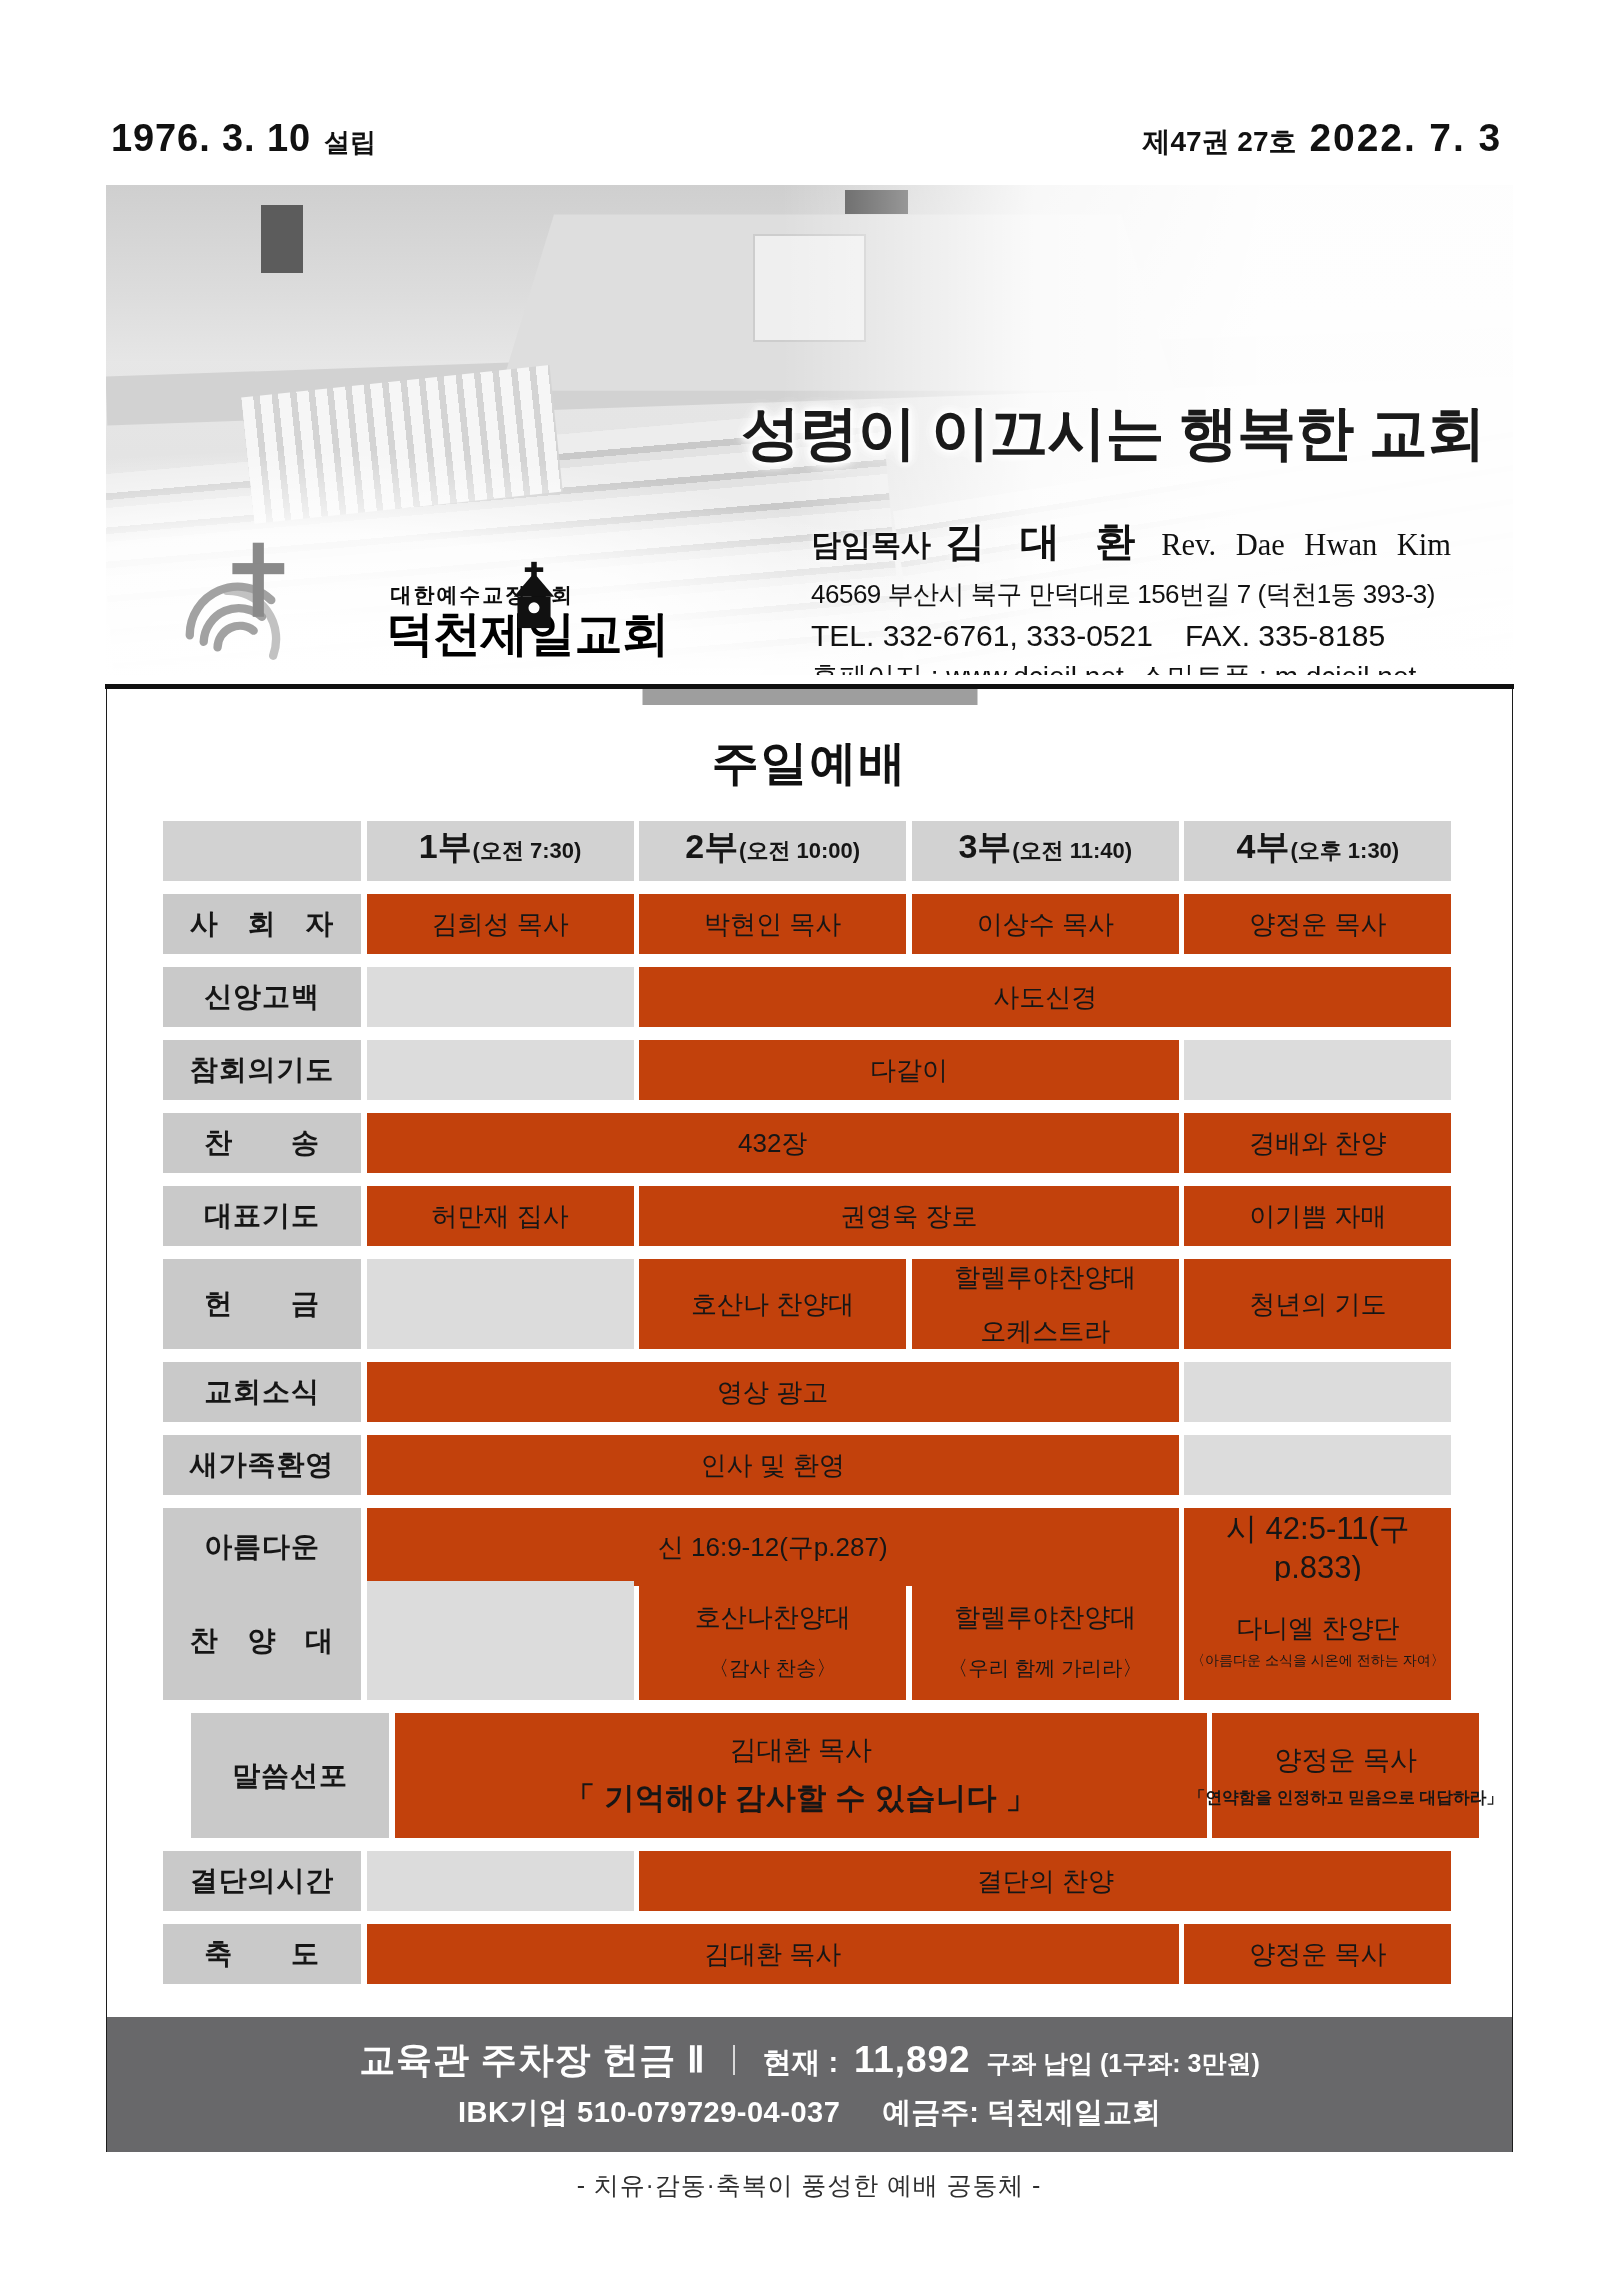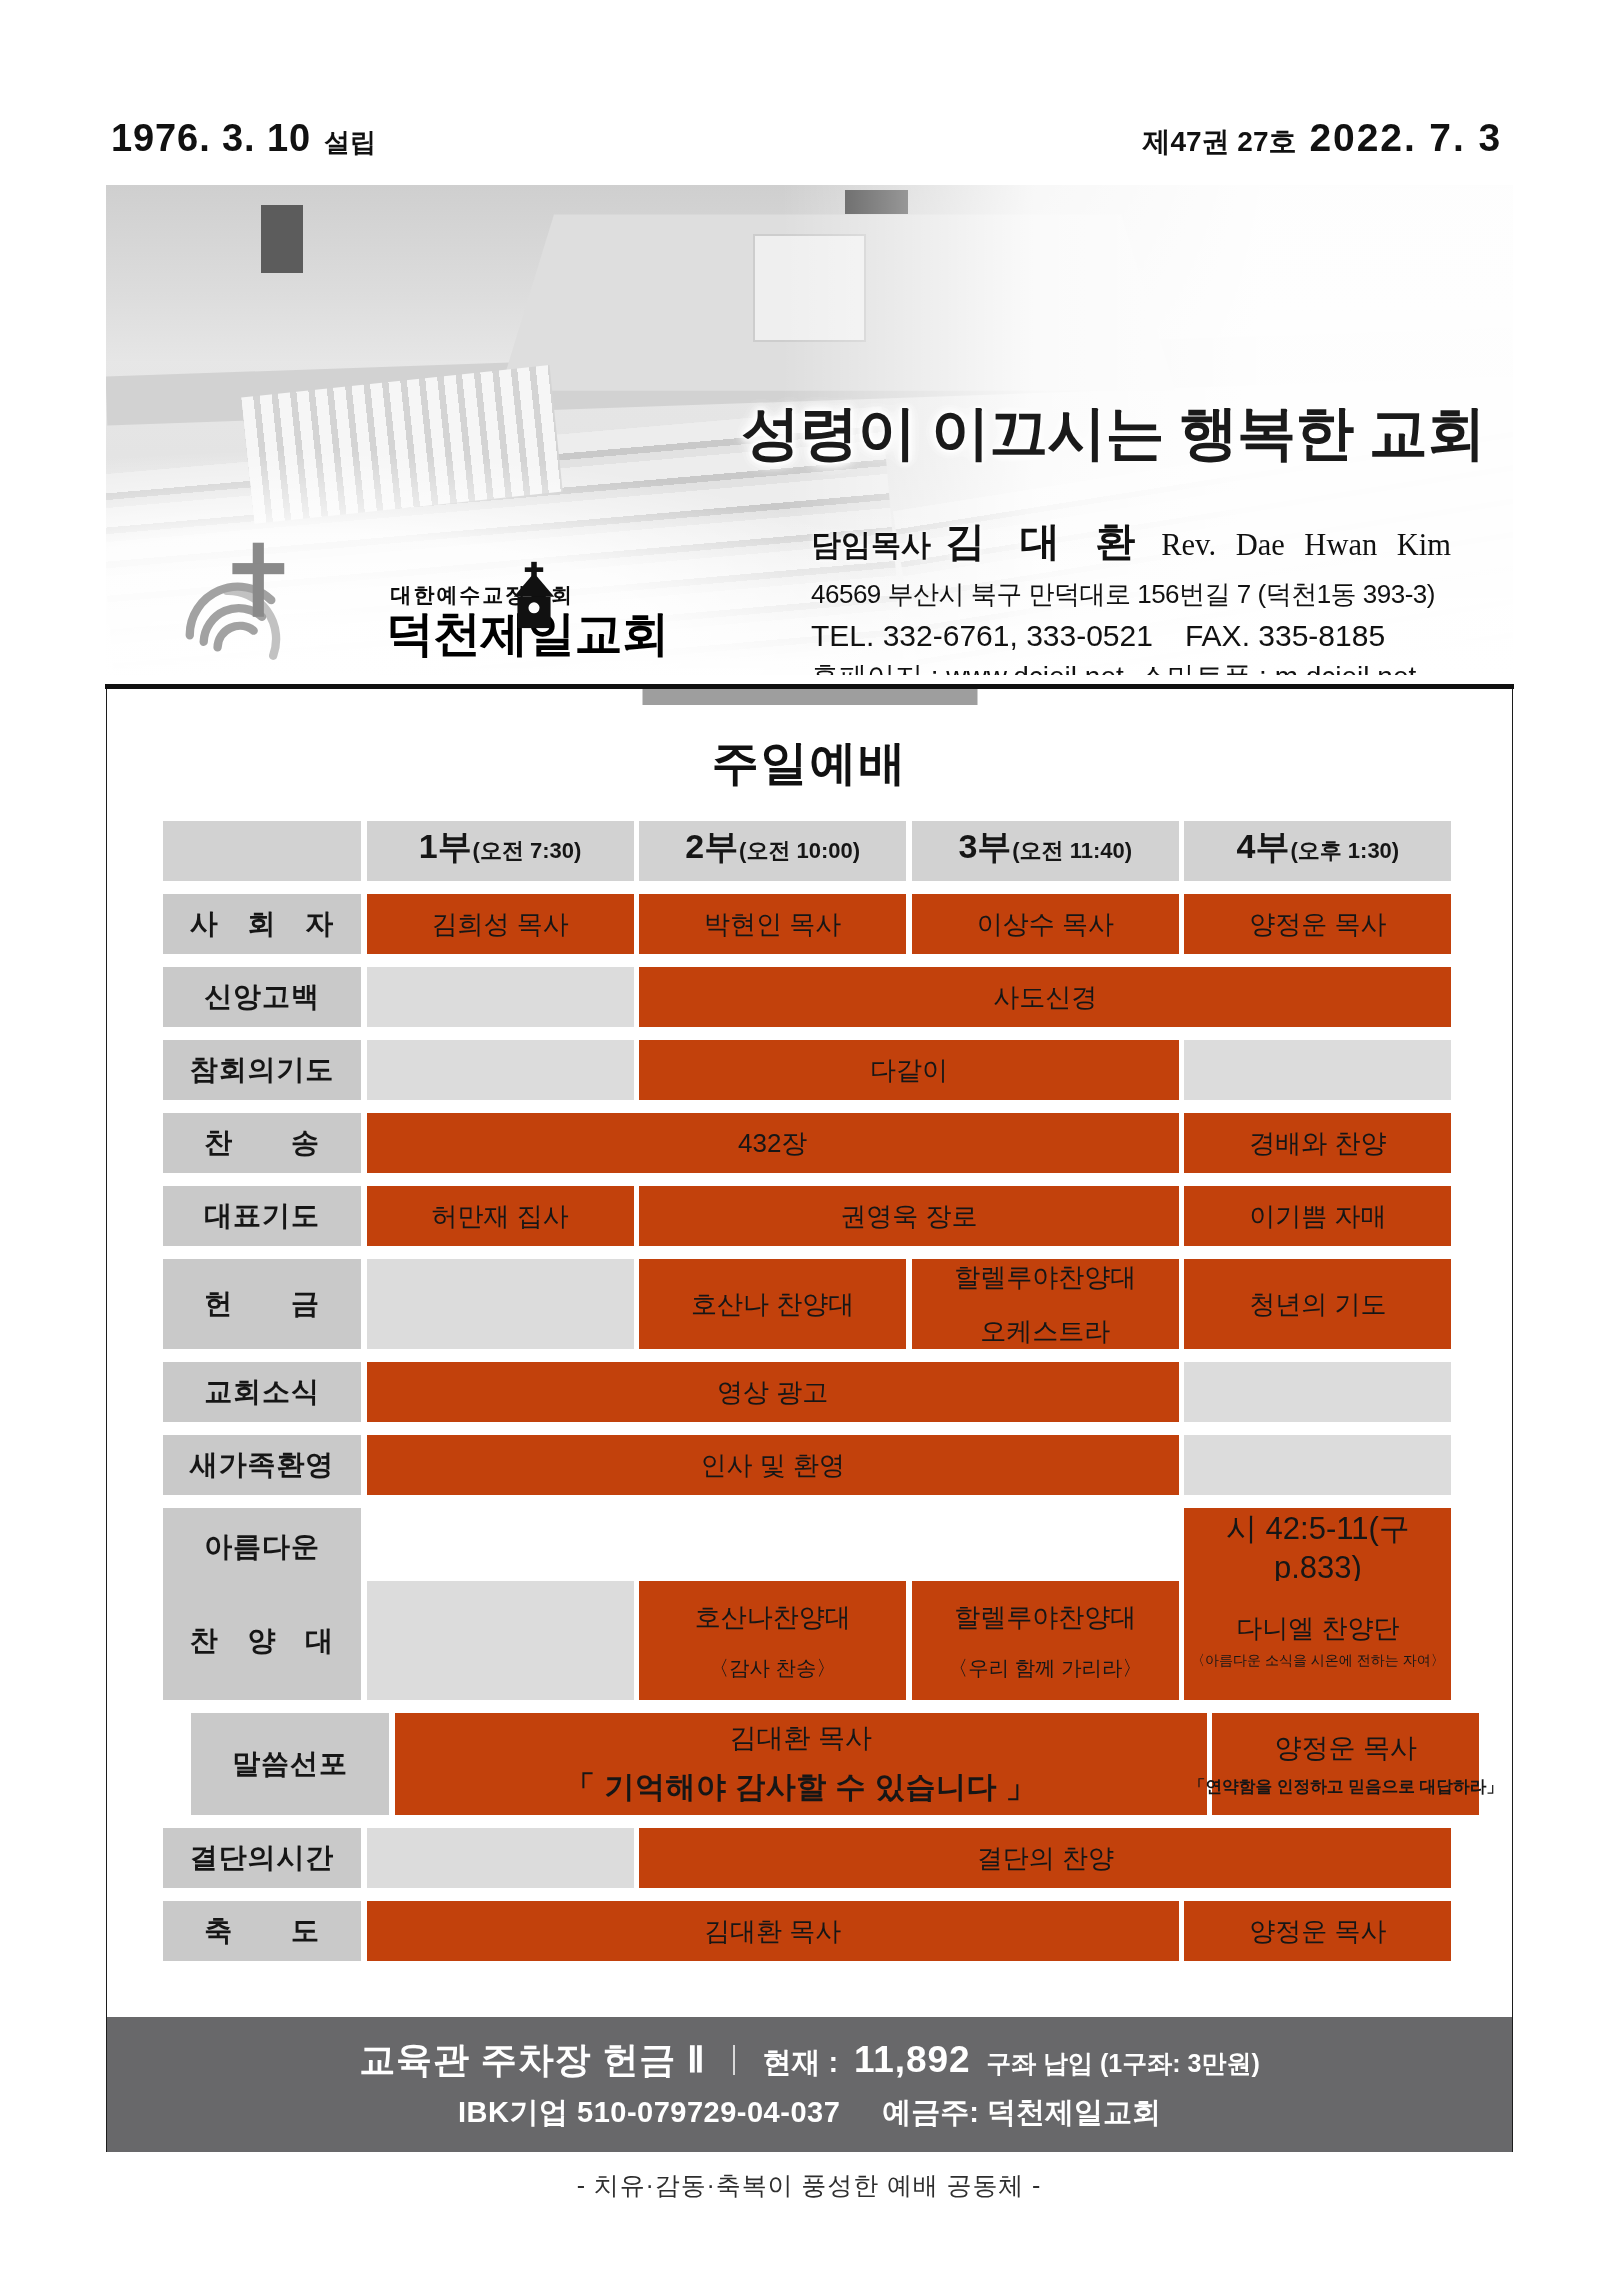--- a/index.html
+++ b/index.html
@@ -48,21 +48,21 @@
   .logo-chapel { position:absolute; right:107px; top:-20.4px; width:56px; height:69px; }
 
   
   .main-box { position:absolute; left:106px; top:684px; width:1407px; height:1468px; border-left:1.9px solid #1c1c1c; border-right:1.9px solid #1c1c1c; background:#fff; }
   .top-rule { position:absolute; left:-1.9px; right:-1.9px; top:0; height:4.6px; background:#101010; z-index:3; }
   .top-tab { position:absolute; left:50%; top:0; transform:translateX(-50%); width:335px; height:21px; background:#9e9e9e; z-index:2; }
   .worship-title { position:absolute; left:0; right:0; top:48px; text-align:center; font-size:47px; font-weight:bold; letter-spacing:1.9px; }
 
   .wtable { position:absolute; left:56px; top:137px; width:1290px; }
   .trow { display:grid; grid-template-columns:198px 267px 267px 267px 267px; column-gap:5.6px; margin-bottom:13px; }
-  .h130 { height:60px; } .h195 { height:90px; } .h205 { height:119px; } .h270 { height:102px;padding-left:28px; }
+  .h130 { height:60px; } .h195 { height:90px; } .h205 { height:119px; } .h270 { height:125px;padding-left:28px; }
   .cell { display:flex; flex-direction:column; align-items:center; justify-content:center; text-align:center; background:#c2410c; font-size:26px; color:#161616; }
   .lbl { background:#c9c9c9; font-size:28px; font-weight:bold; letter-spacing:0.9px; }
   .hdr { background:#d2d2d2; flex-direction:row; align-items:baseline; gap:0.9px; padding-top:2.8px; }
   .hdr .part { font-size:34px; font-weight:bold; }
   .hdr .time { font-size:22px; font-weight:bold; }
   .empty { background:#dcdcdc; }
   .c1 { grid-column:2; } .c2 { grid-column:3; } .c3 { grid-column:4; } .c4 { grid-column:5; } .sp13 { grid-column:2 / 5; } .sp23 { grid-column:3 / 5; } .sp24 { grid-column:3 / 6; }
   .sub { font-size:20.4px; margin-top:19px; }
   .subsmall { font-size:14px; margin-top:5.6px; white-space:nowrap; }
   .sermon-main { font-size:27px; }
@@ -238,20 +238,21 @@
       </div>
 
       <div class="trow h130">
         <div class="cell lbl">새가족환영</div>
         <div class="cell sp13">인사 및 환영</div>
         <div class="cell empty c4"></div>
       </div>
 
       <div class="trow h130">
         <div class="cell lbl">아름다운</div>
+        <div class="cell sp13">신 16:9-12(구p.287)</div>
         <div class="cell c4" style="font-size:31px">시 42:5-11(구p.833)</div>
       </div>
 
       <div class="trow h205">
         <div class="cell lbl">찬　양　대</div>
         <div class="cell empty c1"></div>
         <div class="cell c2">
           <span>호산나찬양대</span>
           <span class="sub">〈감사 찬송〉</span>
         </div>

